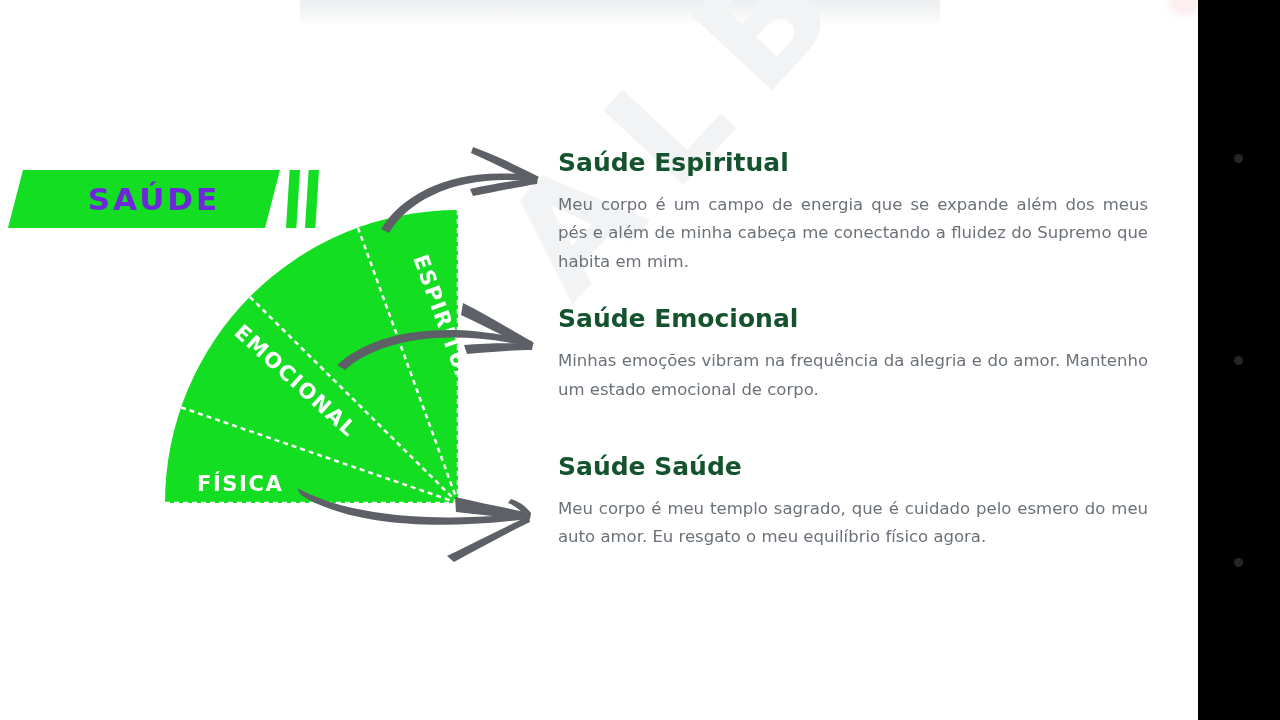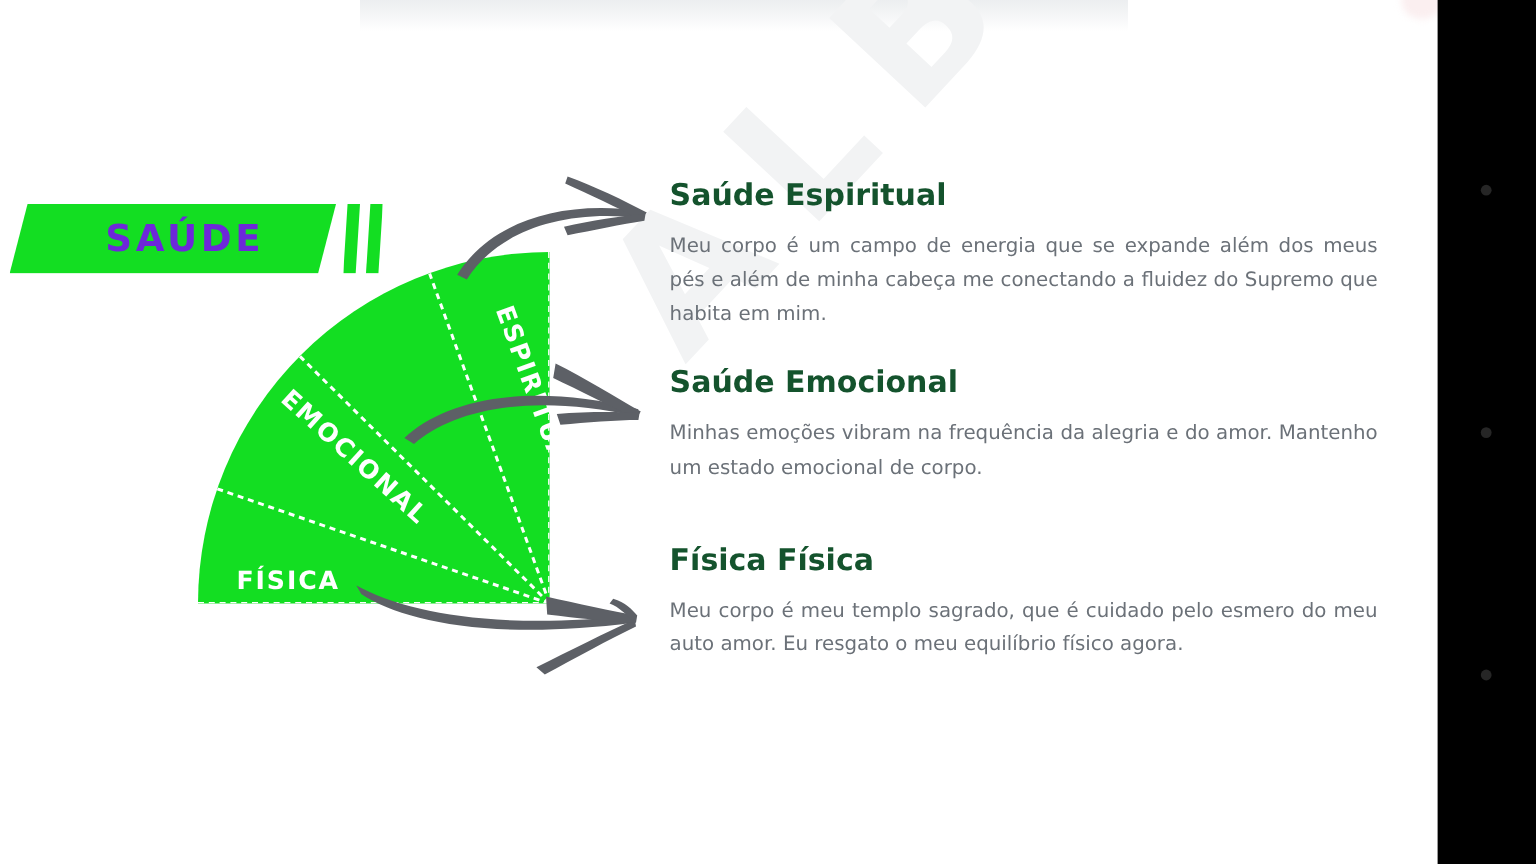--- a/index.html
+++ b/index.html
@@ -216,21 +216,21 @@
   <div class="content-col">
     <div class="block b1">
       <h2 class="block-title">Saúde Espiritual</h2>
       <p class="block-body">Meu corpo é um campo de energia que se expande além dos meus pés e além de minha cabeça me conectando a fluidez do Supremo que habita em mim.</p>
     </div>
     <div class="block b2">
       <h2 class="block-title">Saúde Emocional</h2>
       <p class="block-body">Minhas emoções vibram na frequência da alegria e do amor. Mantenho um estado emocional de corpo.</p>
     </div>
     <div class="block b3">
-      <h2 class="block-title">Física Física</h2>
+      <h2 class="block-title">Saúde Saúde</h2>
       <p class="block-body">Meu corpo é meu templo sagrado, que é cuidado pelo esmero do meu auto amor. Eu resgato o meu equilíbrio físico agora.</p>
     </div>
   </div>
 
   <div class="right-band">
     <div class="band-dot" style="top:154px"></div>
     <div class="band-dot" style="top:356px"></div>
     <div class="band-dot" style="top:558px"></div>
   </div>
 

